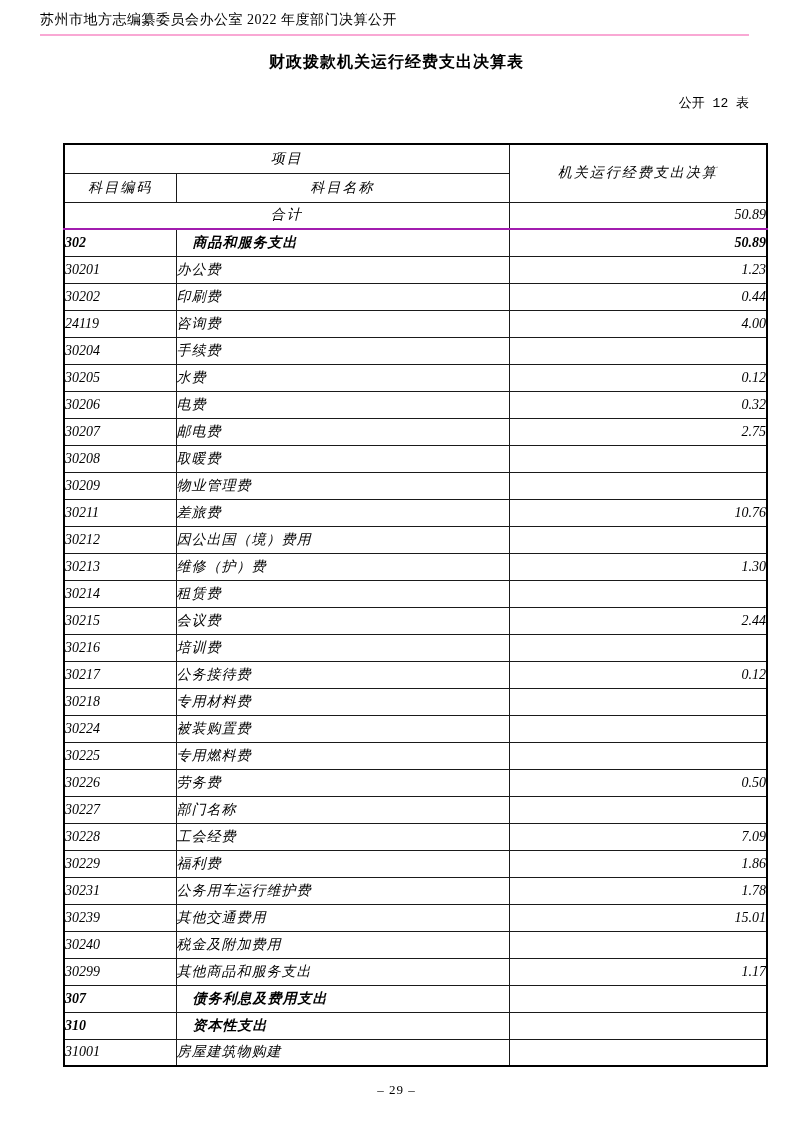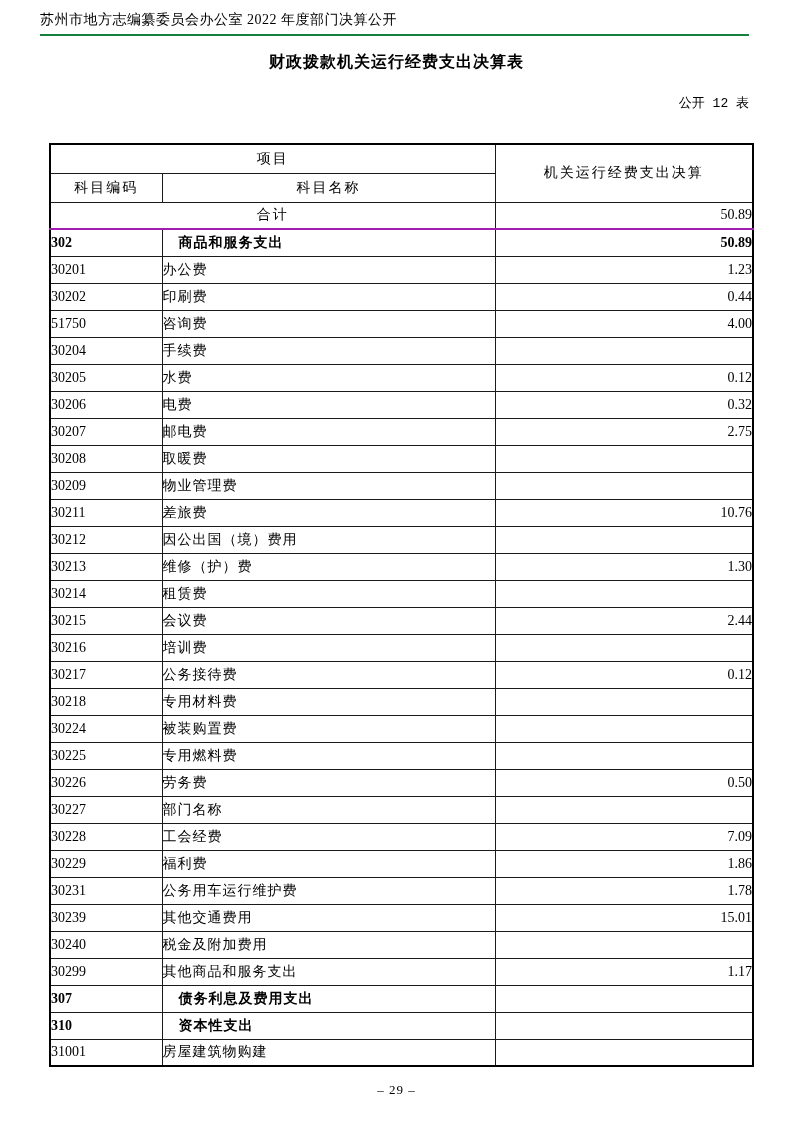--- a/index.html
+++ b/index.html
@@ -7,21 +7,21 @@
     width:793px; height:1122px;
     font-family:"Liberation Serif","DejaVu Serif",serif;
     color:#000;
   }
   .page { position:relative; width:793px; height:1122px; overflow:hidden; }
 
   .doc-header {
     position:absolute; left:40px; top:11px; width:709px;
     font-size:14px; letter-spacing:0.5px;
     padding-bottom:5px;
-    border-bottom:2px solid #15803d;
+    border-bottom:2px solid #f9a8d4;
   }
 
   .title {
     position:absolute; left:0; top:52px; width:100%;
     margin:0; text-align:center;
     font-size:16px; font-weight:bold; letter-spacing:1px;
   }
 
   .table-label {
     position:absolute; top:94px; right:44px;
@@ -29,25 +29,26 @@
     font-family:Liberation Mono, monospace;
   }
 
   .meta-row {
     position:absolute; top:118px; left:44px; width:705px;
     display:flex; justify-content:space-between;
     font-size:13.5px;
   }
 
   table.expense {
-    position:absolute; left:49px; top:143px;
+    position:absolute; left:63px; top:143px;
     width:703px;
     border-collapse:collapse; table-layout:fixed;
     font-size:14px;
     border:2px solid #000;
+    font-style:italic;
   }
   table.expense th, table.expense td {
     border:1px solid #1a1a1a;
     padding:0; overflow:hidden; white-space:nowrap;
   }
   table.expense thead tr { height:29px; }
   table.expense tbody tr { height:27px; }
   table.expense thead th { font-weight:normal; text-align:center; letter-spacing:2px; }
 
   td.code { text-align:left; padding-left:6px; }
@@ -109,21 +110,21 @@
           <td class="code">30201</td>
           <td class="name">办公费</td>
           <td class="val">1.23</td>
         </tr>
         <tr>
           <td class="code">30202</td>
           <td class="name">印刷费</td>
           <td class="val">0.44</td>
         </tr>
         <tr>
-          <td class="code">51750</td>
+          <td class="code">24119</td>
           <td class="name">咨询费</td>
           <td class="val">4.00</td>
         </tr>
         <tr>
           <td class="code">30204</td>
           <td class="name">手续费</td>
           <td class="val"></td>
         </tr>
         <tr>
           <td class="code">30205</td>

